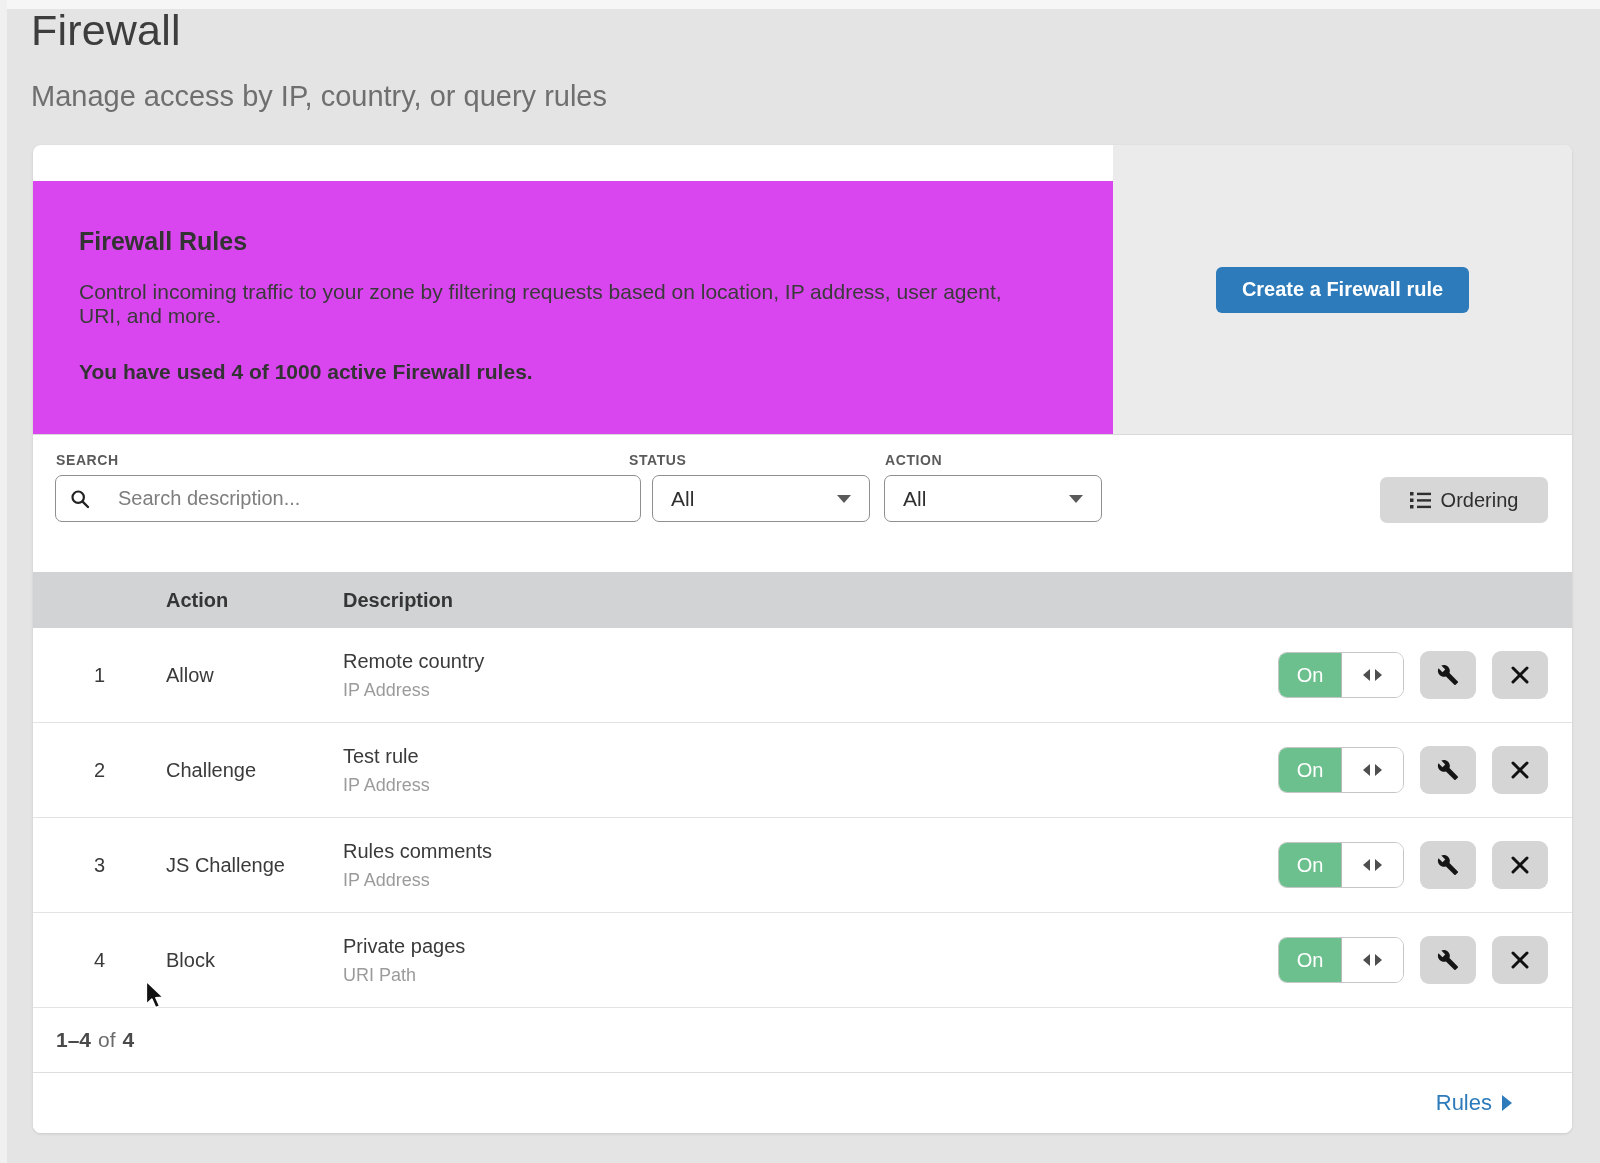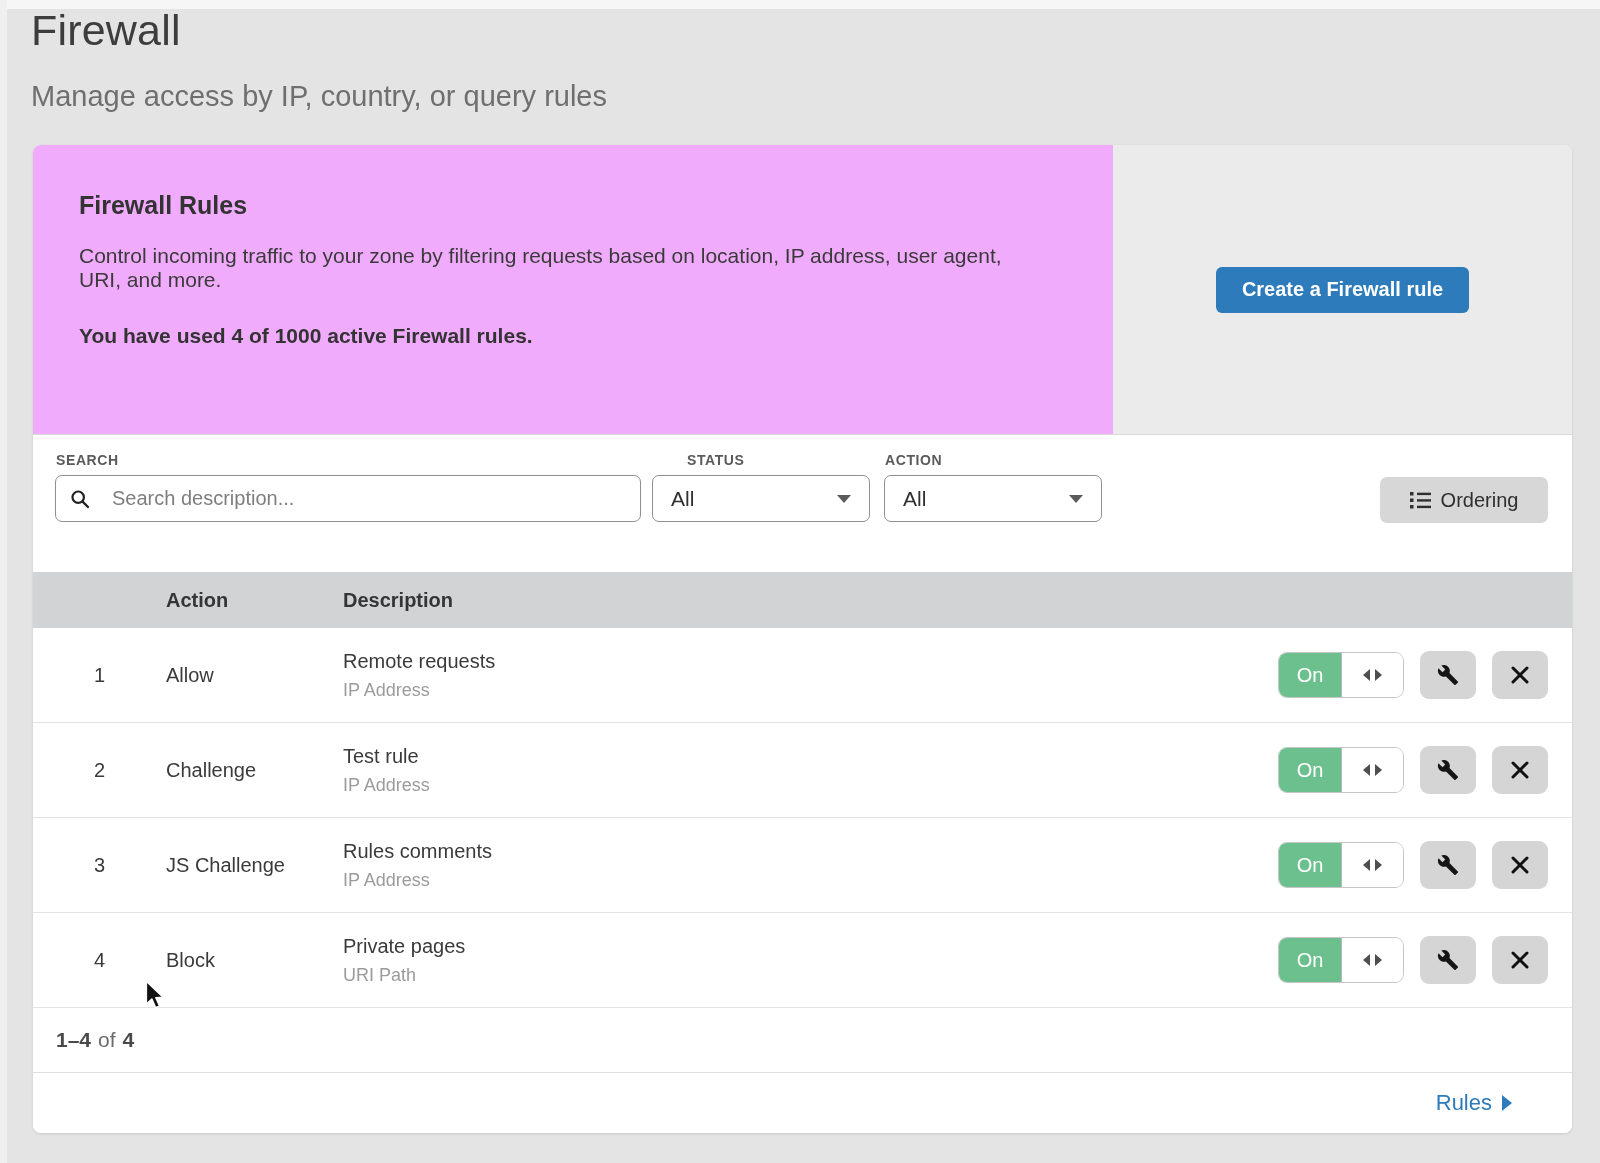--- a/index.html
+++ b/index.html
@@ -18,41 +18,41 @@
 
   .card {
     position:absolute; left:33px; top:145px; width:1539px; height:988px;
     background:#ffffff; border-radius:8px;
     box-shadow:0 1px 3px rgba(0,0,0,.12);
     display:flex; flex-direction:column; overflow:hidden;
   }
 
   
   .top-section { display:flex; height:290px; border-bottom:1px solid #d9d9d9; flex:none; }
-  .info-pane { flex:1; padding:46px 46px 0 46px; background:#f0abfc; }
+  .info-pane { flex:1; padding:46px 46px 0 46px; background:#d946ef;margin-top:36px; }
   .info-heading { font-size:25px; font-weight:700; color:#333; }
   .info-desc { margin-top:24px; font-size:21px; line-height:24px; color:#3a3a3a; max-width:950px; }
   .info-usage { margin-top:32px; font-size:21px; font-weight:700; color:#333; }
   .promo-pane { width:459px; flex:none; background:#ebebeb; display:flex; align-items:center; justify-content:center; }
   .create-btn {
     background:#2d7bba; color:#fff; border:none; border-radius:6px;
     font-family:inherit; font-size:20px; font-weight:700;
     padding:0 26px; height:46px; cursor:pointer;
   }
 
   
   .filters { position:relative; height:137px; flex:none; background:#fff; }
   .filter-label { position:absolute; font-size:14px; font-weight:700; letter-spacing:.6px; color:#5a5a5a; }
   .lbl-search { left:23px; top:17px; }
-  .lbl-status { left:654px; top:17px; }
+  .lbl-status { left:596px; top:17px; }
   .lbl-action { left:852px; top:17px; }
   .search-box {
     position:absolute; left:22px; top:40px; width:586px; height:47px;
     border:1px solid #8f8f8f; border-radius:7px; background:#fff;
-    display:flex; align-items:center; padding:0 14px; gap:22px;
+    display:flex; align-items:center; padding:0 14px; gap:28px;
   }
   .search-box input {
     border:none; outline:none; flex:1; font-family:inherit;
     font-size:20px; color:#3c3c3c; background:transparent;
   }
   .search-box input::placeholder { color:#7e7e7e; }
   .select-box {
     position:absolute; top:40px; width:218px; height:47px;
     border:1px solid #8f8f8f; border-radius:7px; background:#fff;
     display:flex; align-items:center; padding:0 18px; font-size:21px; color:#2f2f2f;
@@ -188,21 +188,21 @@
     <div class="table-header">
       <div class="col-num"></div>
       <div class="col-action">Action</div>
       <div class="col-desc">Description</div>
     </div>
 
     <div class="rule-row">
       <div class="num-cell">1</div>
       <div class="action-cell">Allow</div>
       <div class="desc-cell">
-        <div class="desc-title">Remote requests</div>
+        <div class="desc-title">Remote country</div>
         <div class="desc-match">IP Address</div>
       </div>
       <div class="controls">
         <div class="toggle">
           <div class="toggle-on">On</div>
           <div class="toggle-handle">
             <span class="tri-left"></span>
             <span class="tri-right"></span>
           </div>
         </div>

